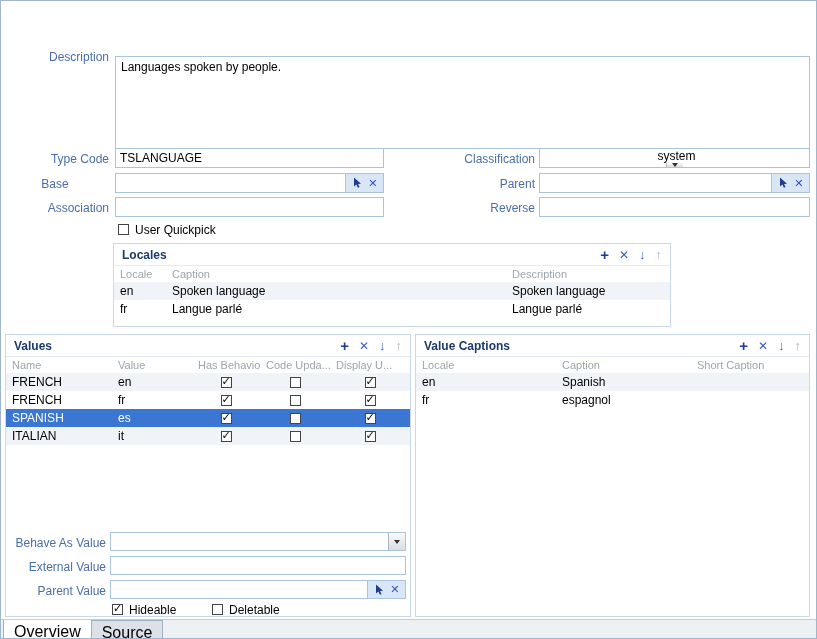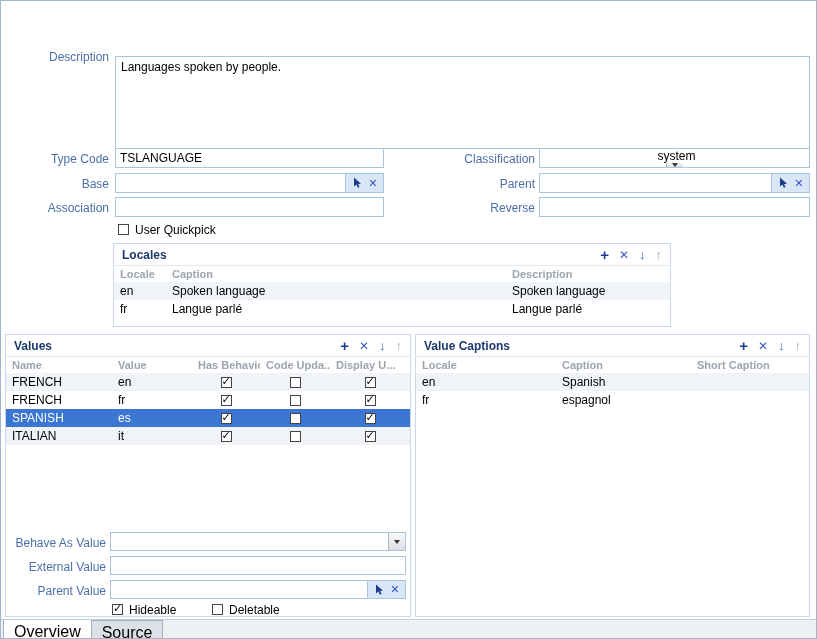--- a/index.html
+++ b/index.html
@@ -39,21 +39,21 @@
   .panel { position:absolute; border:1px solid #c9d9ea; background:#fff; }
   .panel-head { display:flex; justify-content:space-between; align-items:center; height:22px; padding:0 8px; border-bottom:1px solid #e2eaf4; }
   .panel-title { font-weight:bold; color:#1d3a6e; font-size:12px; }
   .toolbar { display:flex; gap:10px; align-items:center; }
   .tb-ico { line-height:1; cursor:default; }
   .ico-plus { font-size:15px; font-weight:bold; color:#1c3a96; }
   .ico-del  { font-size:12px; font-weight:bold; color:#3c5ecc; }
   .ico-down { font-size:13px; font-weight:bold; color:#3c5ecc; }
   .ico-up   { font-size:13px; font-weight:bold; color:#9aa6b4; }
 
-  .thead { color:#9da5ae; font-size:11px; height:16px; align-items:center;font-weight:bold; }
+  .thead { color:#9da5ae; font-size:11px; height:16px; align-items:center; }
   .grid-loc { display:grid; grid-template-columns:52px 340px 1fr; }
   .grid-val { display:grid; grid-template-columns:106px 80px 68px 70px 1fr; }
   .grid-cap { display:grid; grid-template-columns:140px 135px 1fr; }
   .trow { height:18px; align-items:center; }
   .trow.stripe { background:#f0f4f9; }
   .trow.selected { background:#3a76d2; color:#fff; }
   .cell { padding-left:6px; white-space:nowrap; overflow:hidden; }
   .cell.center { display:flex; justify-content:center; padding-left:0; }
 
   
@@ -74,21 +74,21 @@
   <div class="lbl" style="left:0;top:151px;width:108px;">Type Code</div>
   <input class="field" style="left: 114px; top: 147px; width: 269px;" value="TSLANGUAGE">
   <div class="lbl" style="left:400px;top:151px;width:134px;">Classification</div>
   <div class="combo" style="left:538px;top:147px;width:271px;flex-direction:column;">
     <span class="val">system</span>
     <span class="arrow-btn">
         <span class="tri-down"></span>
       </span>
   </div>
 
-  <div class="lbl" style="left:0;top:176px;width:108px;">Base</div>
+  <div class="lbl" style="left:0;top:176px;width:108px;text-align:center;">Base</div>
   <div class="picker-field" style="left:114px;top:172px;width:269px;">
     <span class="txt"></span>
     <span class="picker-box">
       <svg width="11" height="12" viewBox="0 0 11 12">
           <path d="M2,0.5 L2,9.5 L4.4,7.4 L5.9,10.8 L7.5,10.1 L6.1,6.9 L9,6.7 Z" fill="#1f3c8f"></path>
         </svg>
       <span class="clear-x">✕</span>
     </span>
   </div>
   <div class="lbl" style="left:400px;top:176px;width:134px;">Parent</div>

